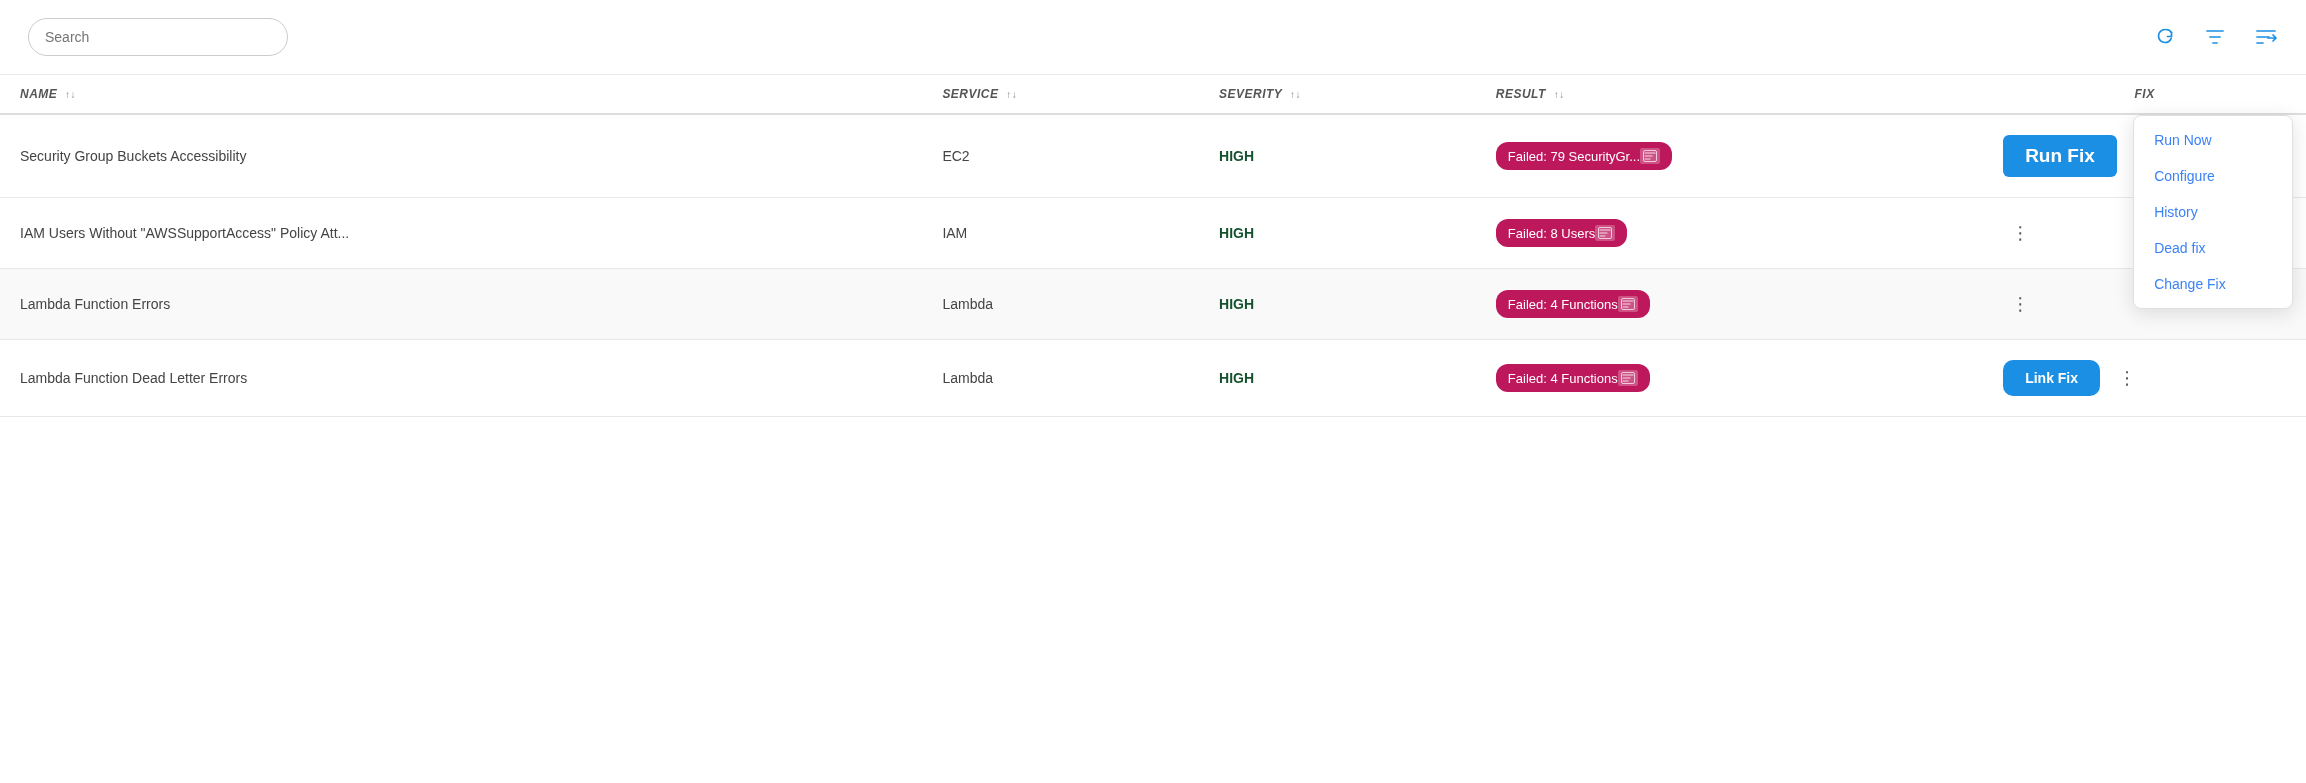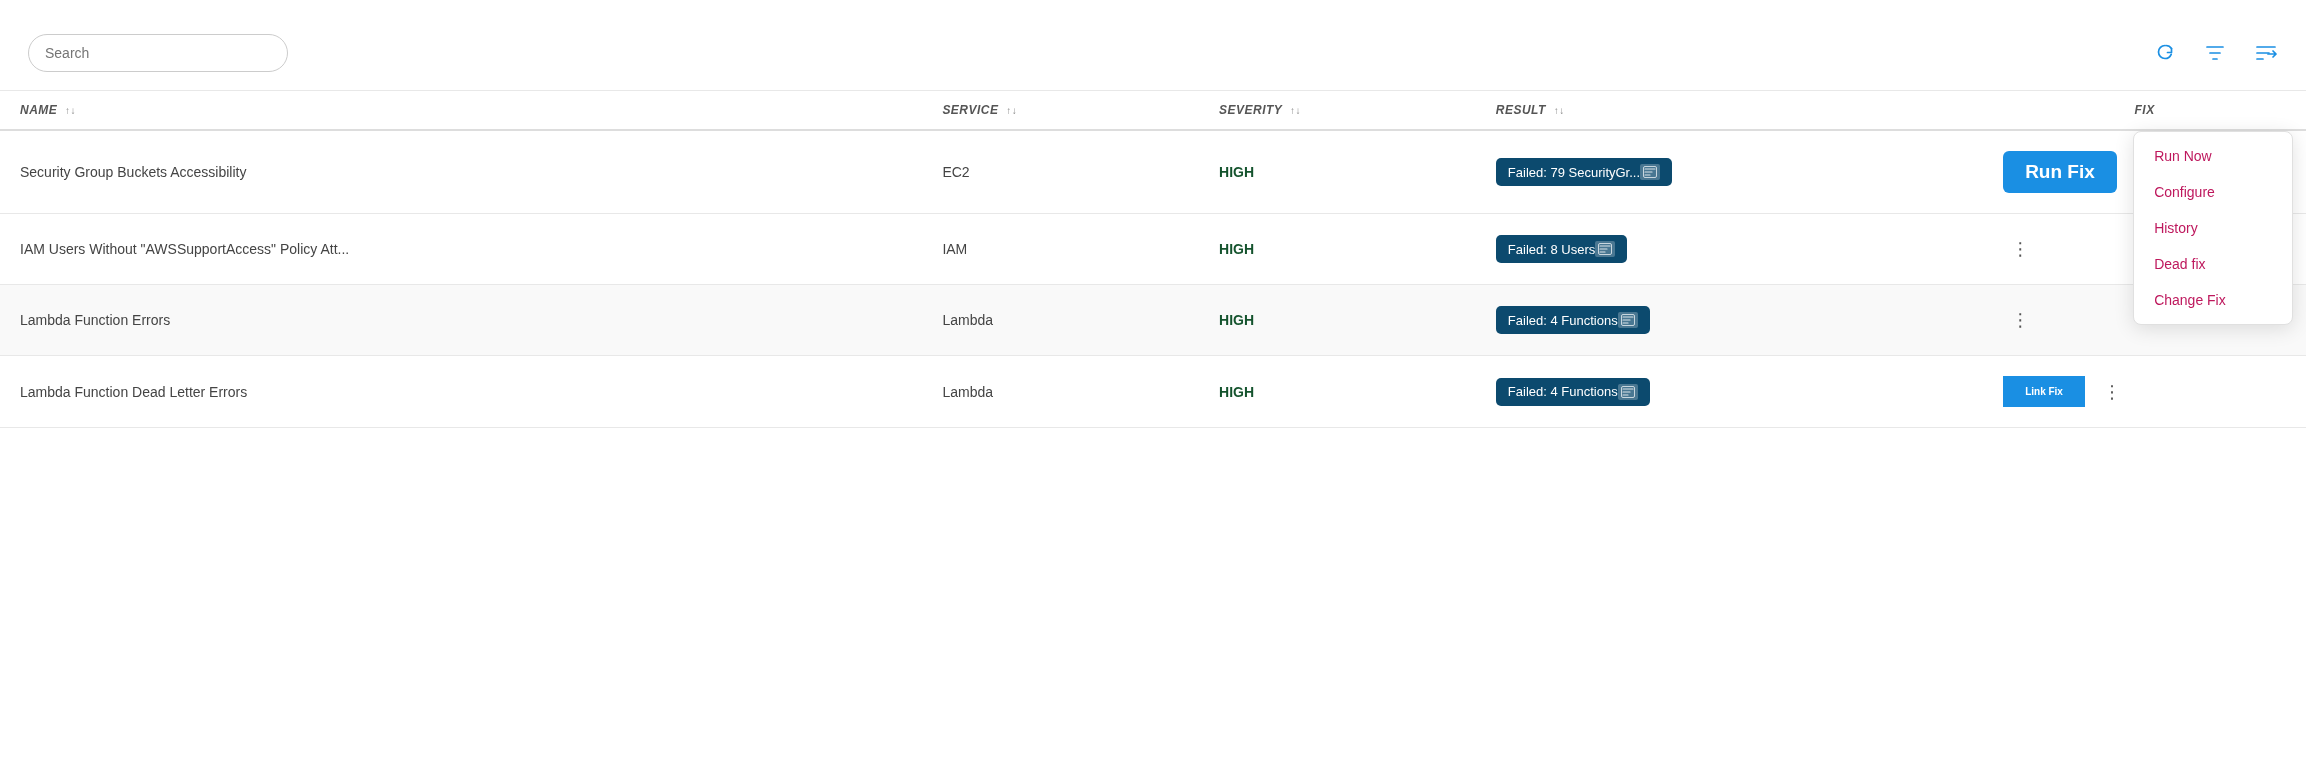--- a/index.html
+++ b/index.html
@@ -9,21 +9,20 @@
       color: #333;
       font-size: 14px;
     }
 
     .header {
       display: flex;
       align-items: center;
       padding: 18px 28px;
       border-bottom: 1px solid #e8e8e8;
       gap: 2px;
-      margin-top: 16px;
     }
 
     .search-wrapper {
       flex: 0 0 auto;
     }
 
     .search-input {
       width: 260px;
       padding: 10px 16px;
       border: 1.5px solid #ccc;
@@ -96,24 +95,24 @@
     }
 
     .severity-high {
       font-weight: 700;
       color: #14532d;
     }
 
     .result-badge {
       display: inline-flex;
       align-items: center;
-      background: #0c4a6e;
+      background: #be185d;
       color: #fff;
       padding: 6px 12px;
-      border-radius: 5px;
+      border-radius: 12px;
       font-size: 13px;
       font-weight: 500;
       white-space: nowrap;
     }
 
     .result-badge-icon {
       display: inline-flex;
       align-items: center;
       justify-content: center;
       width: 20px;
@@ -138,22 +137,22 @@
       font-weight: 600;
       cursor: pointer;
       white-space: nowrap;
     }
 
     .btn-link-fix {
       background: #1a8fe3;
       color: #fff;
       border: none;
       padding: 10px 22px;
-      border-radius: 0;
-      font-size: 10px;
+      border-radius: 10px;
+      font-size: 14px;
       font-weight: 600;
       cursor: pointer;
       white-space: nowrap;
     }
 
     .three-dot-btn {
       background: none;
       border: none;
       cursor: pointer;
       color: #555;
@@ -178,21 +177,21 @@
       border-radius: 8px;
       box-shadow: 0 4px 20px rgba(0,0,0,0.12);
       z-index: 100;
       min-width: 160px;
       padding: 6px 0;
     }
 
     .dropdown-item {
       padding: 10px 20px;
       font-size: 14px;
-      color: #be185d;
+      color: #3b82f6;
       cursor: pointer;
       white-space: nowrap;
     }
 
     .col-name { width: 40%; }
     .col-service { width: 12%; }
     .col-severity { width: 12%; }
     .col-result { width: 22%; }
     .col-fix { width: 14%; text-align: center; }
 

